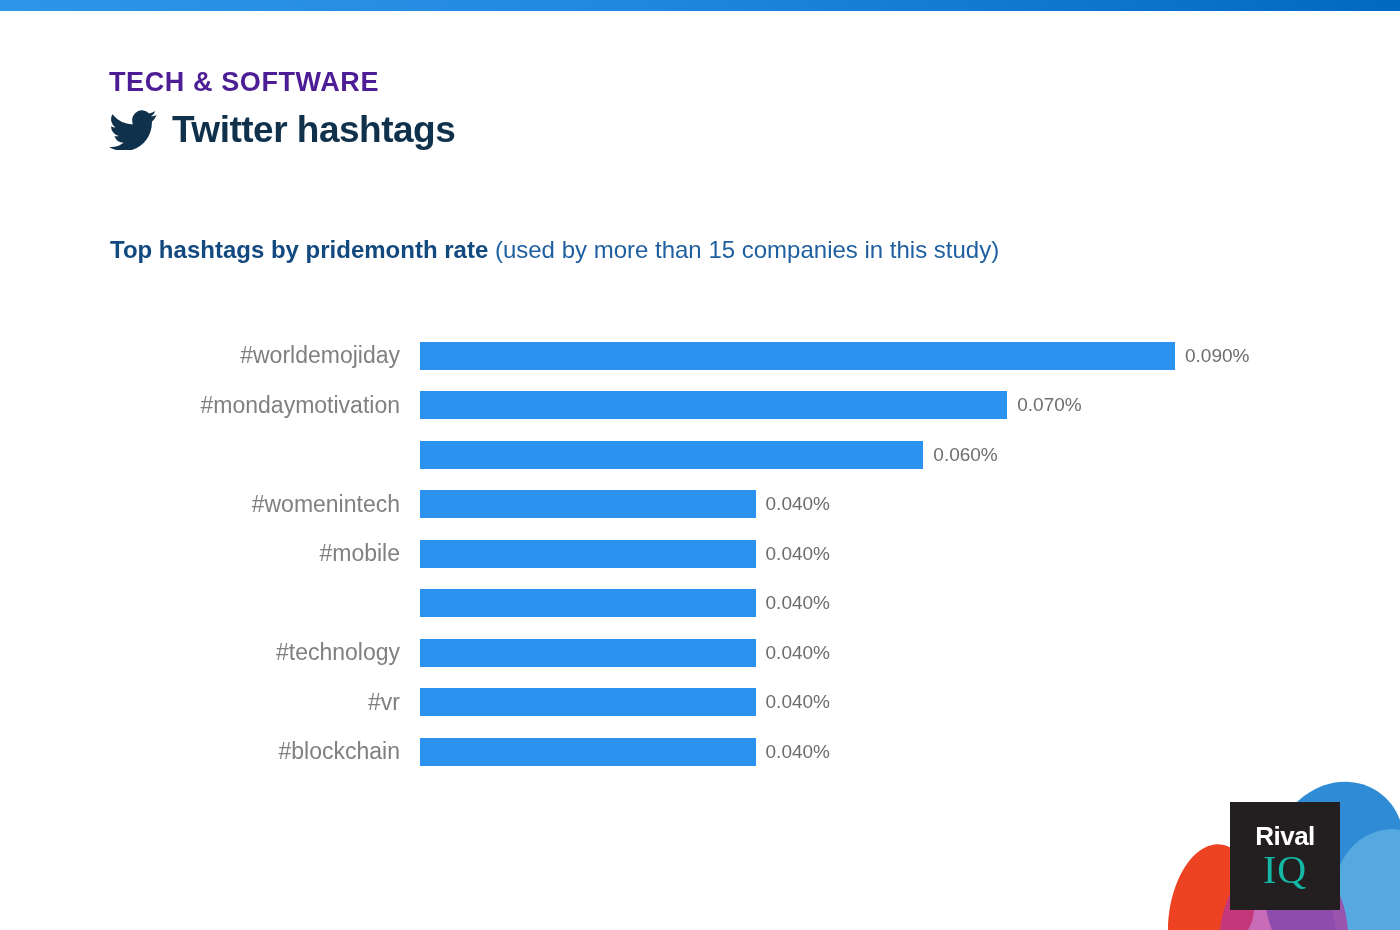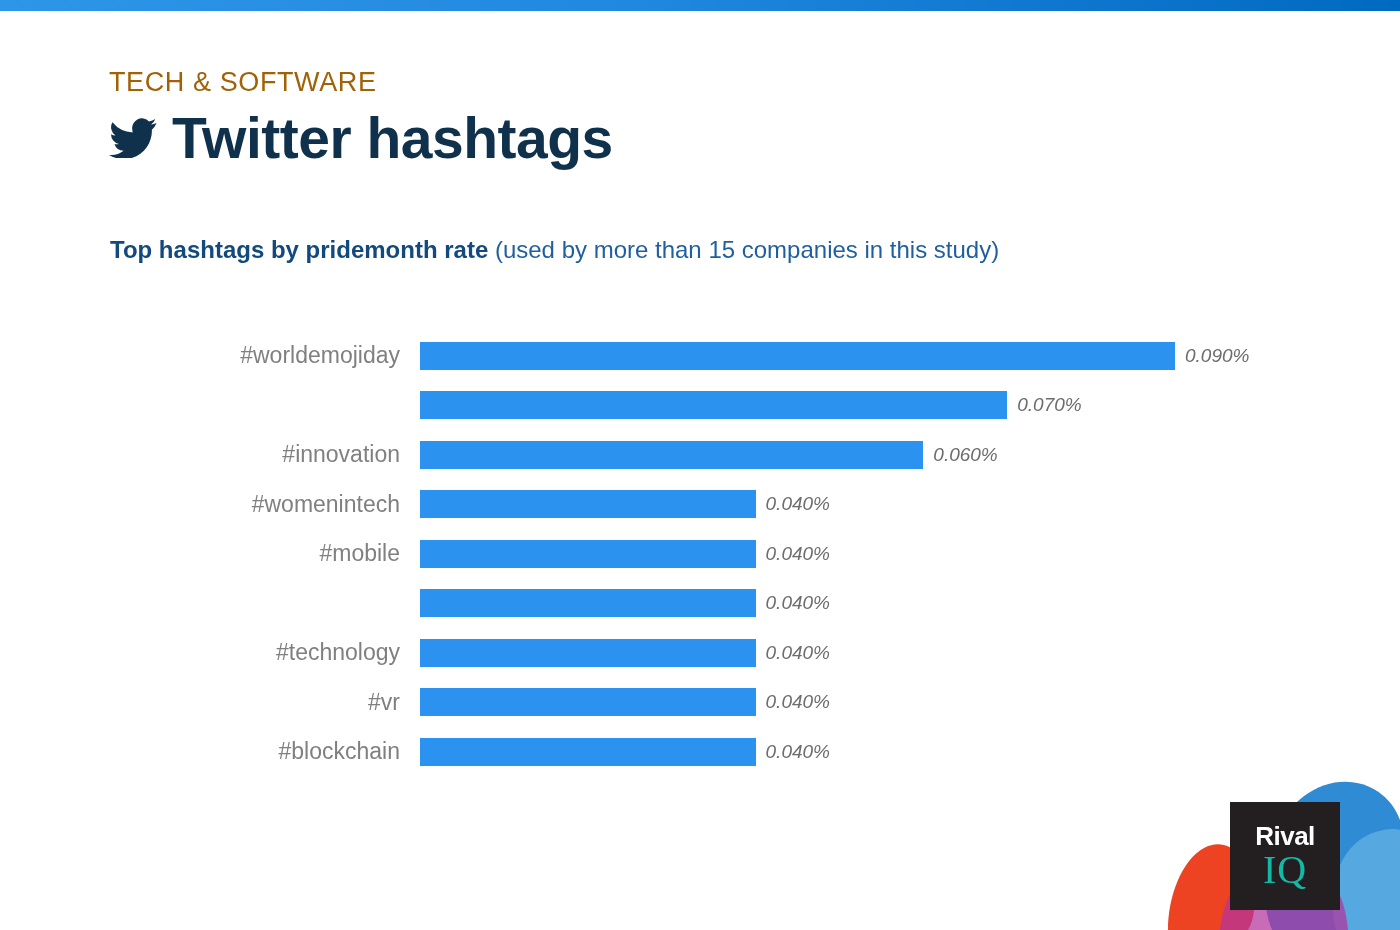--- a/index.html
+++ b/index.html
@@ -15,34 +15,34 @@
   #top-bar {
     position:absolute; top:0; left:0;
     width:1400px; height:11px;
     background:linear-gradient(90deg,#2e96e8 0%,#2188e0 45%,#0f77cf 75%,#0069c0 100%);
   }
 
   
   #header { position:absolute; left:109px; top:68px; }
   #eyebrow {
     font-size:27px;
-    color:#a16207;
+    color:#4c1d95;
     letter-spacing:.6px;
-    font-weight:400;
+    font-weight:700;
     line-height:1.1;
   }
   #title-row {
     display:flex;
     align-items:center;
     gap:15px;
     margin-top:12px;
   }
   #twitter-icon { width:48px; height:40px; flex:none; display:block; }
   #title-text {
-    font-size:57px;
+    font-size:37px;
     font-weight:bold;
     color:#10314b;
     letter-spacing:-.5px;
     line-height:1;
   }
 
   
   #subtitle {
     position:absolute; left:110px; top:236px;
     font-size:24px;
@@ -66,21 +66,20 @@
     text-align:right;
     font-size:23px;
     color:#808080;
     white-space:nowrap;
   }
   .bar-track {
     position:absolute;
     left:420px; right:0;
     display:flex;
     align-items:center;
-    font-style:italic;
   }
   .bar {
     height:28px;
     background:#2b93ef;
     flex:none;
   }
   .bar-value {
     font-size:19px;
     color:#6d6d6d;
     margin-left:10px;
@@ -140,27 +139,27 @@
 
 <div id="chart">
     <div class="bar-row">
       <div class="cat-label">#worldemojiday</div>
       <div class="bar-track">
         <div class="bar" style="width: 755px; background: rgb(43, 147, 239);"></div>
         <div class="bar-value">0.090%</div>
       </div>
     </div>
     <div class="bar-row">
+      <div class="cat-label">#mondaymotivation</div>
       <div class="bar-track">
         <div class="bar" style="width: 587.222px; background: rgb(43, 147, 239);"></div>
         <div class="bar-value">0.070%</div>
       </div>
     </div>
     <div class="bar-row">
-      <div class="cat-label">#innovation</div>
       <div class="bar-track">
         <div class="bar" style="width: 503.333px; background: rgb(43, 147, 239);"></div>
         <div class="bar-value">0.060%</div>
       </div>
     </div>
     <div class="bar-row">
       <div class="cat-label">#womenintech</div>
       <div class="bar-track">
         <div class="bar" style="width: 335.556px; background: rgb(43, 147, 239);"></div>
         <div class="bar-value">0.040%</div>

